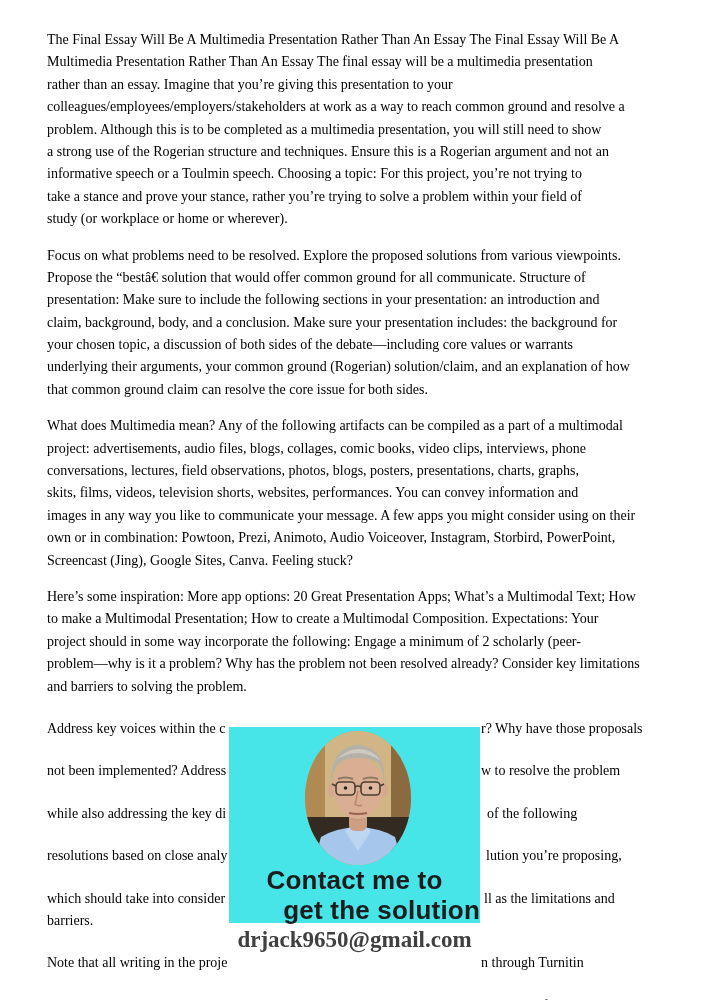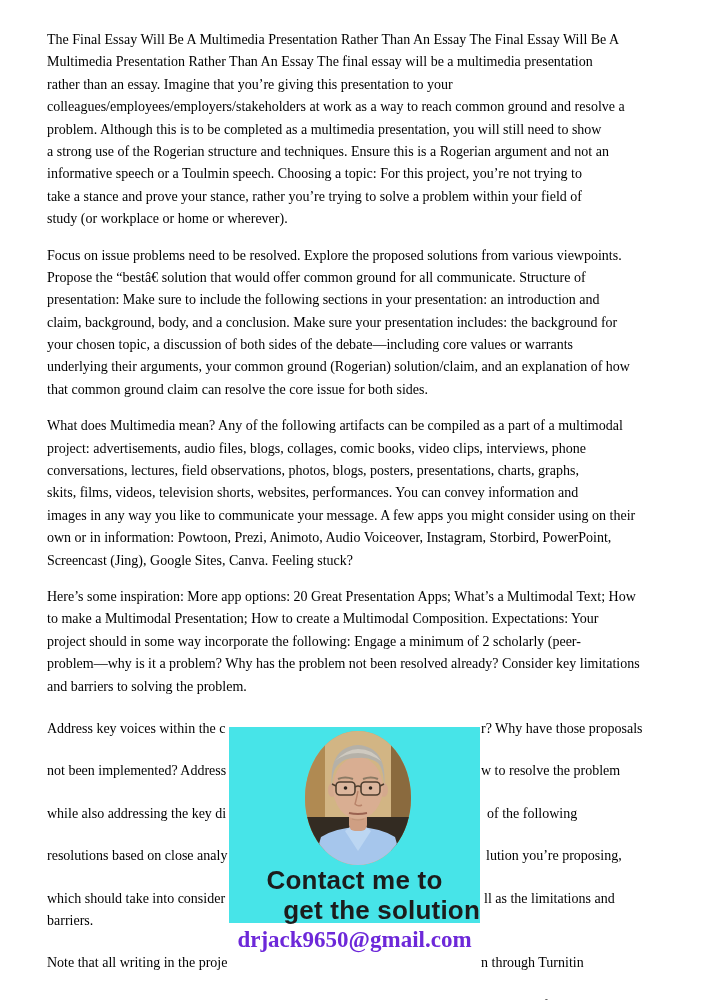--- a/index.html
+++ b/index.html
@@ -61,56 +61,56 @@
   .ad-email {
     position: absolute;
     left: 0;
     right: 0;
     top: 199px;
     text-align: center;
     font-family: "Liberation Serif", serif;
     font-weight: 700;
     font-size: 23px;
     line-height: 28px;
-    color: #6d28d9;
+    color: #404040;
   }
 </style>
 </head>
 <body>
 
 <div class="page" style="background: rgb(255, 255, 255); color: rgb(0, 0, 0);">
 
   <div class="doc" id="doc">
       <div class="para" data-pi="0">
         <div class="line" data-li="0">The Final Essay Will Be A Multimedia Presentation Rather Than An Essay The Final Essay Will Be A</div>
         <div class="line" data-li="1">Multimedia Presentation Rather Than An Essay The final essay will be a multimedia presentation</div>
         <div class="line" data-li="2">rather than an essay. Imagine that you’re giving this presentation to your</div>
         <div class="line" data-li="3">colleagues/employees/employers/stakeholders at work as a way to reach common ground and resolve a</div>
         <div class="line" data-li="4">problem. Although this is to be completed as a multimedia presentation, you will still need to show</div>
         <div class="line" data-li="5">a strong use of the Rogerian structure and techniques. Ensure this is a Rogerian argument and not an</div>
         <div class="line" data-li="6">informative speech or a Toulmin speech. Choosing a topic: For this project, you’re not trying to</div>
         <div class="line" data-li="7">take a stance and prove your stance, rather you’re trying to solve a problem within your field of</div>
         <div class="line" data-li="8">study (or workplace or home or wherever).</div>
       </div>
       <div class="para" data-pi="1">
-        <div class="line" data-li="0">Focus on issue problems need to be resolved. Explore the proposed solutions from various viewpoints.</div>
+        <div class="line" data-li="0">Focus on what problems need to be resolved. Explore the proposed solutions from various viewpoints.</div>
         <div class="line" data-li="1">Propose the “bestâ€ solution that would offer common ground for all communicate. Structure of</div>
         <div class="line" data-li="2">presentation: Make sure to include the following sections in your presentation: an introduction and</div>
         <div class="line" data-li="3">claim, background, body, and a conclusion. Make sure your presentation includes: the background for</div>
         <div class="line" data-li="4">your chosen topic, a discussion of both sides of the debate—including core values or warrants</div>
         <div class="line" data-li="5">underlying their arguments, your common ground (Rogerian) solution/claim, and an explanation of how</div>
         <div class="line" data-li="6">that common ground claim can resolve the core issue for both sides.</div>
       </div>
       <div class="para" data-pi="2">
         <div class="line" data-li="0">What does Multimedia mean? Any of the following artifacts can be compiled as a part of a multimodal</div>
         <div class="line" data-li="1">project: advertisements, audio files, blogs, collages, comic books, video clips, interviews, phone</div>
         <div class="line" data-li="2">conversations, lectures, field observations, photos, blogs, posters, presentations, charts, graphs,</div>
         <div class="line" data-li="3">skits, films, videos, television shorts, websites, performances. You can convey information and</div>
         <div class="line" data-li="4">images in any way you like to communicate your message. A few apps you might consider using on their</div>
-        <div class="line" data-li="5">own or in information: Powtoon, Prezi, Animoto, Audio Voiceover, Instagram, Storbird, PowerPoint,</div>
+        <div class="line" data-li="5">own or in combination: Powtoon, Prezi, Animoto, Audio Voiceover, Instagram, Storbird, PowerPoint,</div>
         <div class="line" data-li="6">Screencast (Jing), Google Sites, Canva. Feeling stuck?</div>
       </div>
       <div class="para" data-pi="3">
         <div class="line" data-li="0">Here’s some inspiration: More app options: 20 Great Presentation Apps; What’s a Multimodal Text; How</div>
         <div class="line" data-li="1">to make a Multimodal Presentation; How to create a Multimodal Composition. Expectations: Your</div>
         <div class="line" data-li="2">project should in some way incorporate the following: Engage a minimum of 2 scholarly (peer-</div>
         <div class="line" data-li="4">problem—why is it a problem? Why has the problem not been resolved already? Consider key limitations</div>
         <div class="line" data-li="5">and barriers to solving the problem.</div>
       </div>
       <div class="para" data-pi="4">

